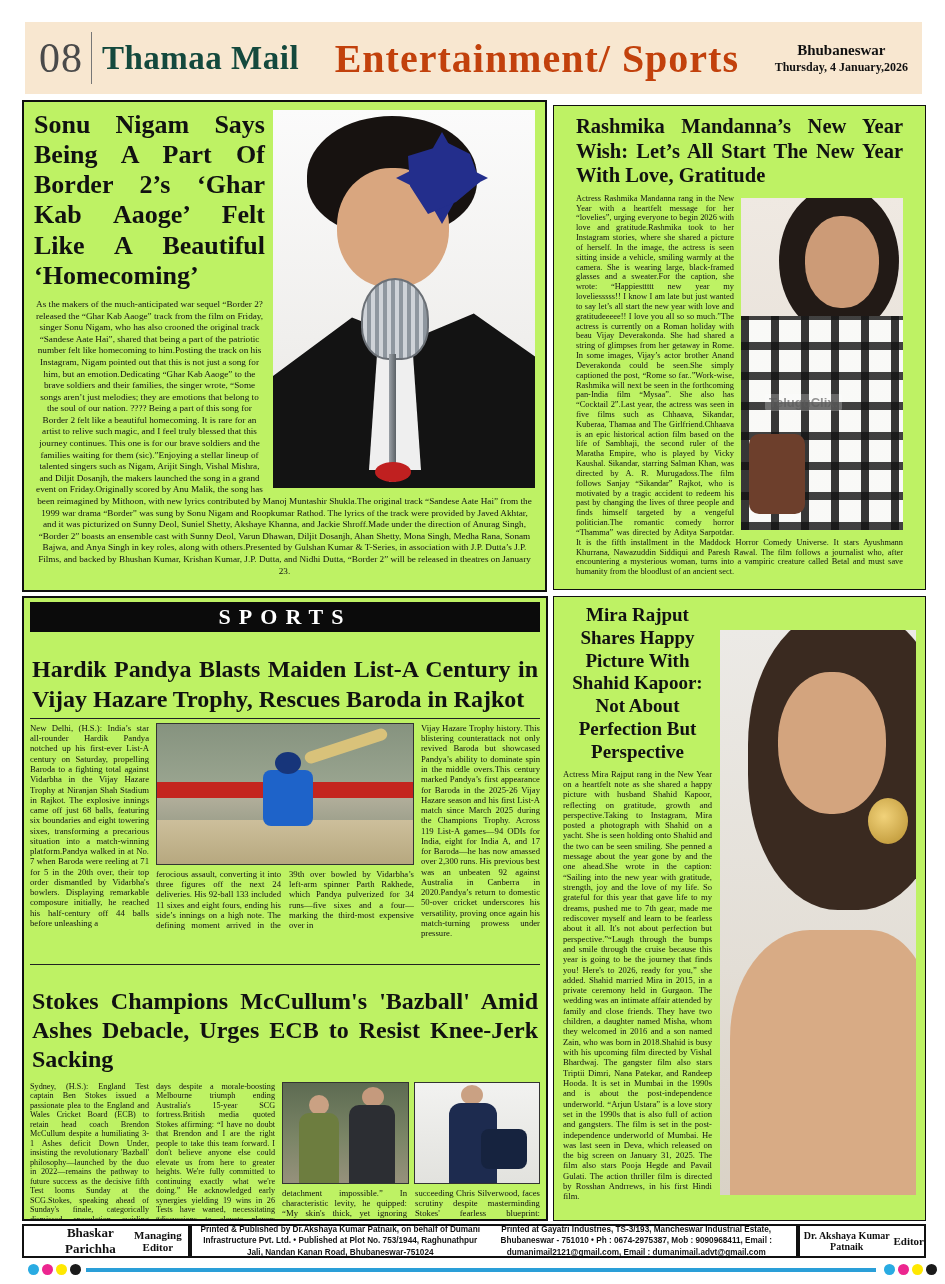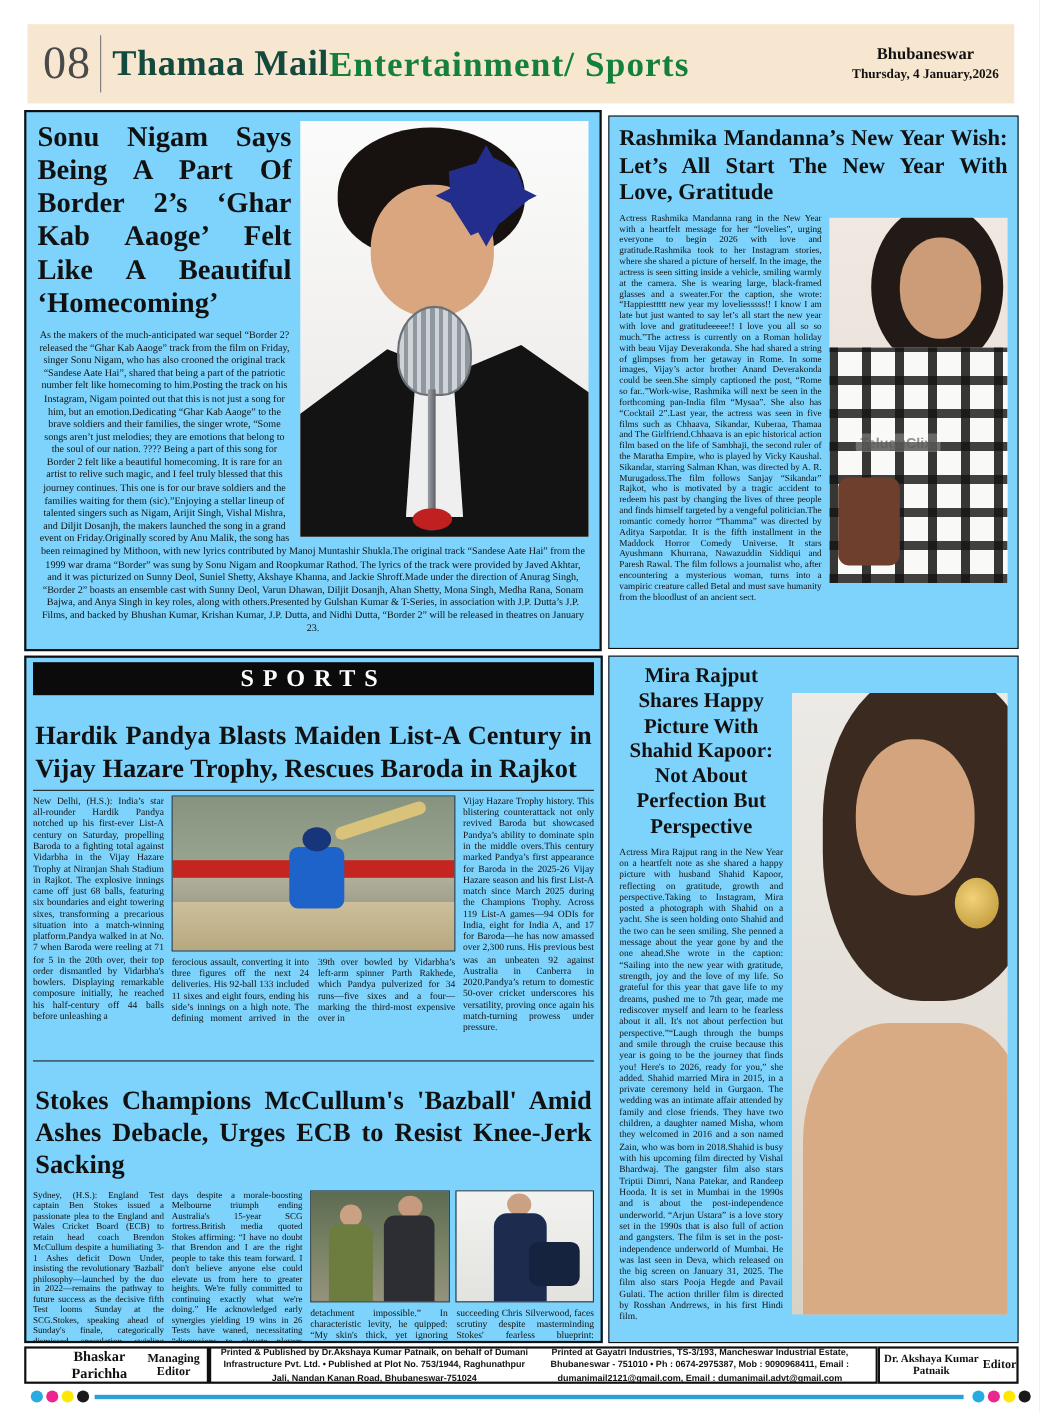--- a/index.html
+++ b/index.html
@@ -5,48 +5,48 @@
   html,body{margin:0;padding:0;background:#e8e8e4;}
   .page{position:relative;width:945px;height:1284px;background:#ffffff;margin:0 auto;
         font-family:"Liberation Serif", serif;color:#111;overflow:hidden;}
 
   
   .masthead{position:absolute;left:25px;top:22px;width:897px;height:72px;background:#f8e7d0;
             display:flex;align-items:center;padding:0 14px;box-sizing:border-box;}
   .pagenum{font-size:42px;color:#4a4a4a;font-weight:400;letter-spacing:1px;}
   .mast-divider{width:1px;height:52px;background:#777;margin:0 10px 0 8px;}
   .brand{font-size:33px;font-weight:bold;color:#14493d;letter-spacing:.5px;white-space:nowrap;}
-  .section-title{flex:1;font-size:32px;font-weight:bold;color:#15803d;letter-spacing:1px;white-space:nowrap;}
+  .section-title{flex:1;text-align:center;font-size:40px;font-weight:bold;color:#c2410c;letter-spacing:1px;white-space:nowrap;}
   .dateline{text-align:center;line-height:1.25;}
   .dateline .city{font-size:15px;font-weight:bold;}
   .dateline .date{font-size:12px;font-weight:bold;}
 
   
-  .abox{position:absolute;border:2px solid #101010;box-sizing:border-box;background:#7dd3fc;overflow:hidden;}
+  .abox{position:absolute;border:2px solid #101010;box-sizing:border-box;background:#bef264;overflow:hidden;}
   .body-txt{font-size:9px;line-height:1.24;text-align:justify;}
 
   
   .sonu{left:22px;top:100px;width:525px;height:492px;padding:8px 10px;}
   .sonu-photo{float:right;width:262px;height:378px;margin:0 0 6px 8px;position:relative;
               background:linear-gradient(180deg,#fbfbfb 0%,#f0efed 60%,#e7e5e2 100%);overflow:hidden;}
   .sp-hair{position:absolute;left:34px;top:6px;width:170px;height:120px;border-radius:50% 50% 45% 45%;background:#171210;}
   .sp-face{position:absolute;left:64px;top:58px;width:112px;height:120px;border-radius:48%;background:#d9a67f;}
   .sp-mic{position:absolute;left:88px;top:168px;width:64px;height:78px;border-radius:50% 50% 40% 40%;
           background:repeating-linear-gradient(90deg,#cfd3d8 0 4px,#8f979f 4px 8px);border:2px solid #6b7076;}
   .sp-micstand{position:absolute;left:116px;top:244px;width:7px;height:128px;background:linear-gradient(90deg,#9aa0a6,#5b6166);}
   .sp-blazer{position:absolute;left:-8px;top:196px;width:290px;height:190px;background:#131313;
              clip-path:polygon(0 40%,30% 6%,50% 18%,72% 4%,100% 34%,100% 100%,0 100%);}
   .sp-shirt{position:absolute;left:96px;top:210px;width:52px;height:150px;background:#efefef;clip-path:polygon(20% 0,80% 0,100% 100%,0 100%);}
   .sp-redbase{position:absolute;left:102px;top:352px;width:36px;height:20px;border-radius:50%;background:#c02020;}
   .blue-star{position:absolute;left:370px;top:28px;width:96px;height:96px;z-index:5;}
   .sonu-headline{font-size:26px;line-height:1.16;font-weight:bold;text-align:justify;margin:0 0 8px 0;}
   .sonu-body{text-align:center;font-size:9.2px;line-height:1.26;}
 
   
-  .rash{left:553px;top:105px;width:373px;height:485px;padding:8px 9px;border-width:1.5px;}
+  .rash{left:553px;top:105px;width:373px;height:485px;padding:8px 22px;border-width:1.5px;}
   .rash-headline{font-size:20.5px;line-height:1.2;font-weight:bold;text-align:justify;margin:0 0 6px 0;}
   .rash-photo{float:right;width:162px;height:332px;margin:4px 0 4px 7px;position:relative;overflow:hidden;
               background:linear-gradient(180deg,#efe9e2 0%,#e4ddd4 100%);}
   .rp-hair{position:absolute;left:38px;top:-12px;width:120px;height:150px;border-radius:50%;background:#221a16;}
   .rp-face{position:absolute;left:64px;top:18px;width:74px;height:92px;border-radius:48%;background:#cc9b77;}
   .rp-plaid{position:absolute;left:0;top:118px;width:100%;height:214px;background:
       repeating-linear-gradient(90deg,rgba(20,20,20,.85) 0 8px,rgba(255,255,255,0) 8px 30px),
       repeating-linear-gradient(0deg,rgba(20,20,20,.8) 0 8px,rgba(250,250,248,.9) 8px 30px),#f2f1ee;}
   .rp-bag{position:absolute;left:8px;top:236px;width:56px;height:80px;border-radius:10px;background:#6d3f2c;}
   .rp-watermark{position:absolute;left:24px;top:196px;font-family:"Liberation Sans",sans-serif;

